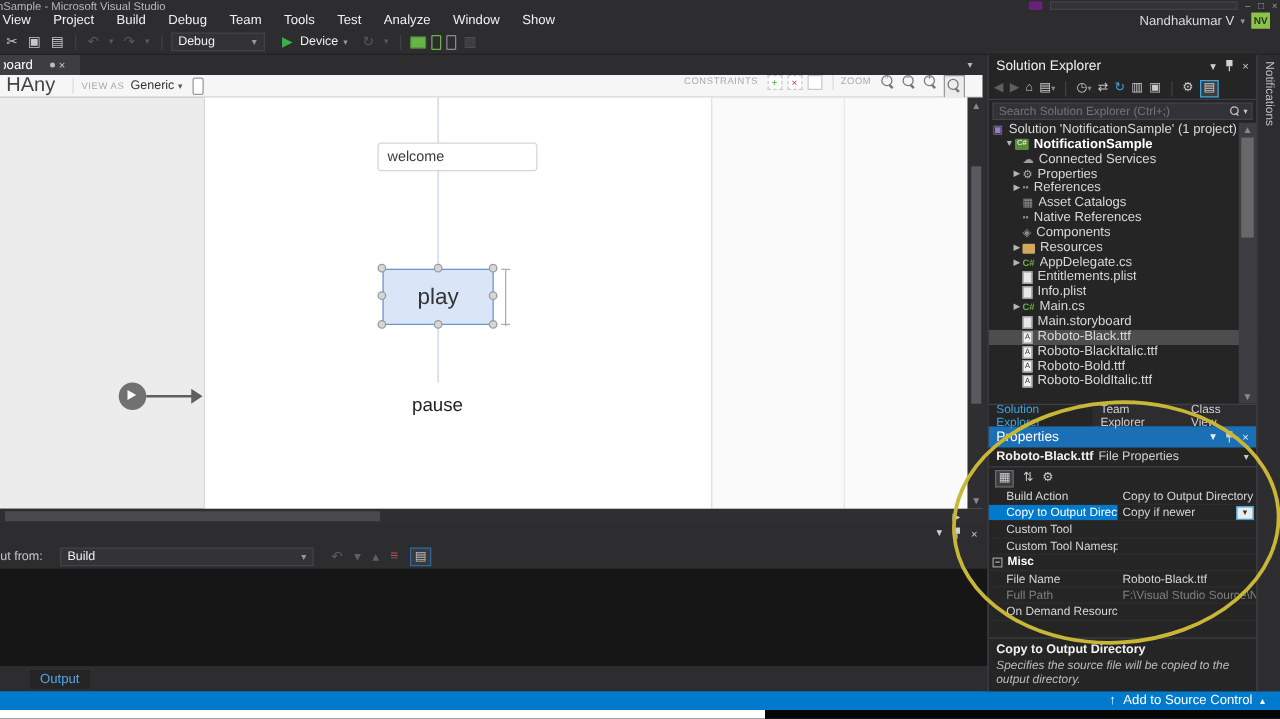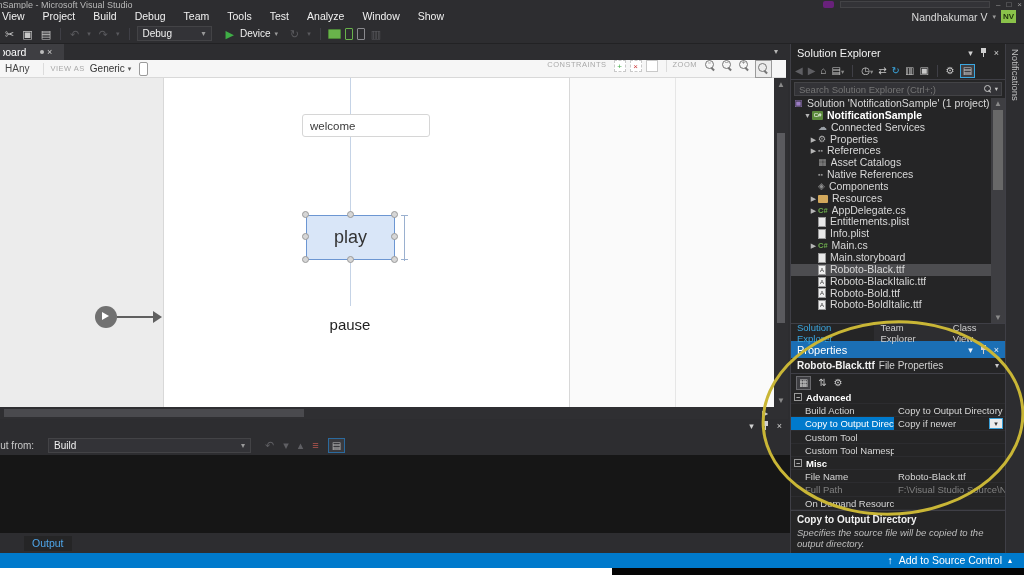--- a/index.html
+++ b/index.html
@@ -39,21 +39,21 @@
   #tabstrip { left:0; top:44px; width:790px; height:16px; background:#2d2d30; }
   #doc-tab { position:absolute; left:0; top:0; height:16px; width:64px; background:#3e3e42; display:flex; align-items:center; padding:0 3px; gap:3px; }
   #doc-tab .lblwrap { width:34px; overflow:hidden; white-space:nowrap; }
   #doc-tab .lblwrap span { display:inline-block; margin-left:-52px; color:#fff; font-size:10.5px; }
   #doc-tab .dot { width:4px; height:4px; border-radius:50%; background:#bdbdbd; }
   #doc-tab .x { color:#cfcfcf; font-size:9px; }
   #docwell-dd { position:absolute; left:774px; top:3px; color:#b5b5b5; font-size:8px; }
 
   
   #dtoolbar { left:0; top:60px; width:786px; height:18px; background:#f6f6f6; border-bottom:1px solid #d9d9d9; display:flex; align-items:center; color:#333; }
-  #dtoolbar .szc { font-size:10px; color:#444; padding:0 8px 0 5px; }
+  #dtoolbar .szc { font-size:16px; color:#444; padding:0 8px 0 5px; }
   .d-sep { width:1px; height:12px; background:#dcdcdc; margin:0 6px; }
   .minicap { font-size:7.5px; color:#a9a9a9; letter-spacing:.5px; margin-right:5px; }
   #viewas-val { font-size:10px; color:#333; display:flex; align-items:center; gap:3px; }
   #viewas-val .car{ font-size:7px; color:#555; }
   .phone-btn { width:9px; height:14px; border:1px solid #9a9a9a; border-radius:2px; margin-left:8px; background:#fff; }
   #dtool-right { position:absolute; right:14px; top:0; height:18px; display:flex; align-items:flex-start; }
   .cicon { width:12px; height:12px; border:1px solid #c9c9c9; margin:0 2px; font-size:8px; display:flex; align-items:center; justify-content:center; background:#fff; }
   .cicon.add { color:#3fae46; border-style:dashed; }
   .cicon.del { color:#cc3b3b; border-style:dashed; }
   .mag { width:11px; height:11px; position:relative; margin:0 3px; display:inline-block; }
@@ -506,26 +506,20 @@
     <span class="ok2">File Properties</span>
     <span class="car">▾</span>
   </div>
   <div id="props-toolbar">
     <span class="pti boxed">▦</span>
     <span class="pti">⇅</span>
     <span class="pti">⚙</span>
   </div>
 
   <div id="props-grid">
-    <div class="prow hdr">
-      <span class="ph">
-          <span class="cb">−</span>
-          <span>Advanced</span>
-        </span>
-    </div>
     <div class="prow">
       <span class="pl">Build Action</span>
       <span class="pv" title="BundleResource">Copy to Output Directory</span>
     </div>
     <div class="prow">
       <span class="pl selc">Copy to Output Directory</span>
       <span class="pv"><span>Copy if newer</span>
         <span class="dd-btn">▾</span>
       </span>
     </div>

